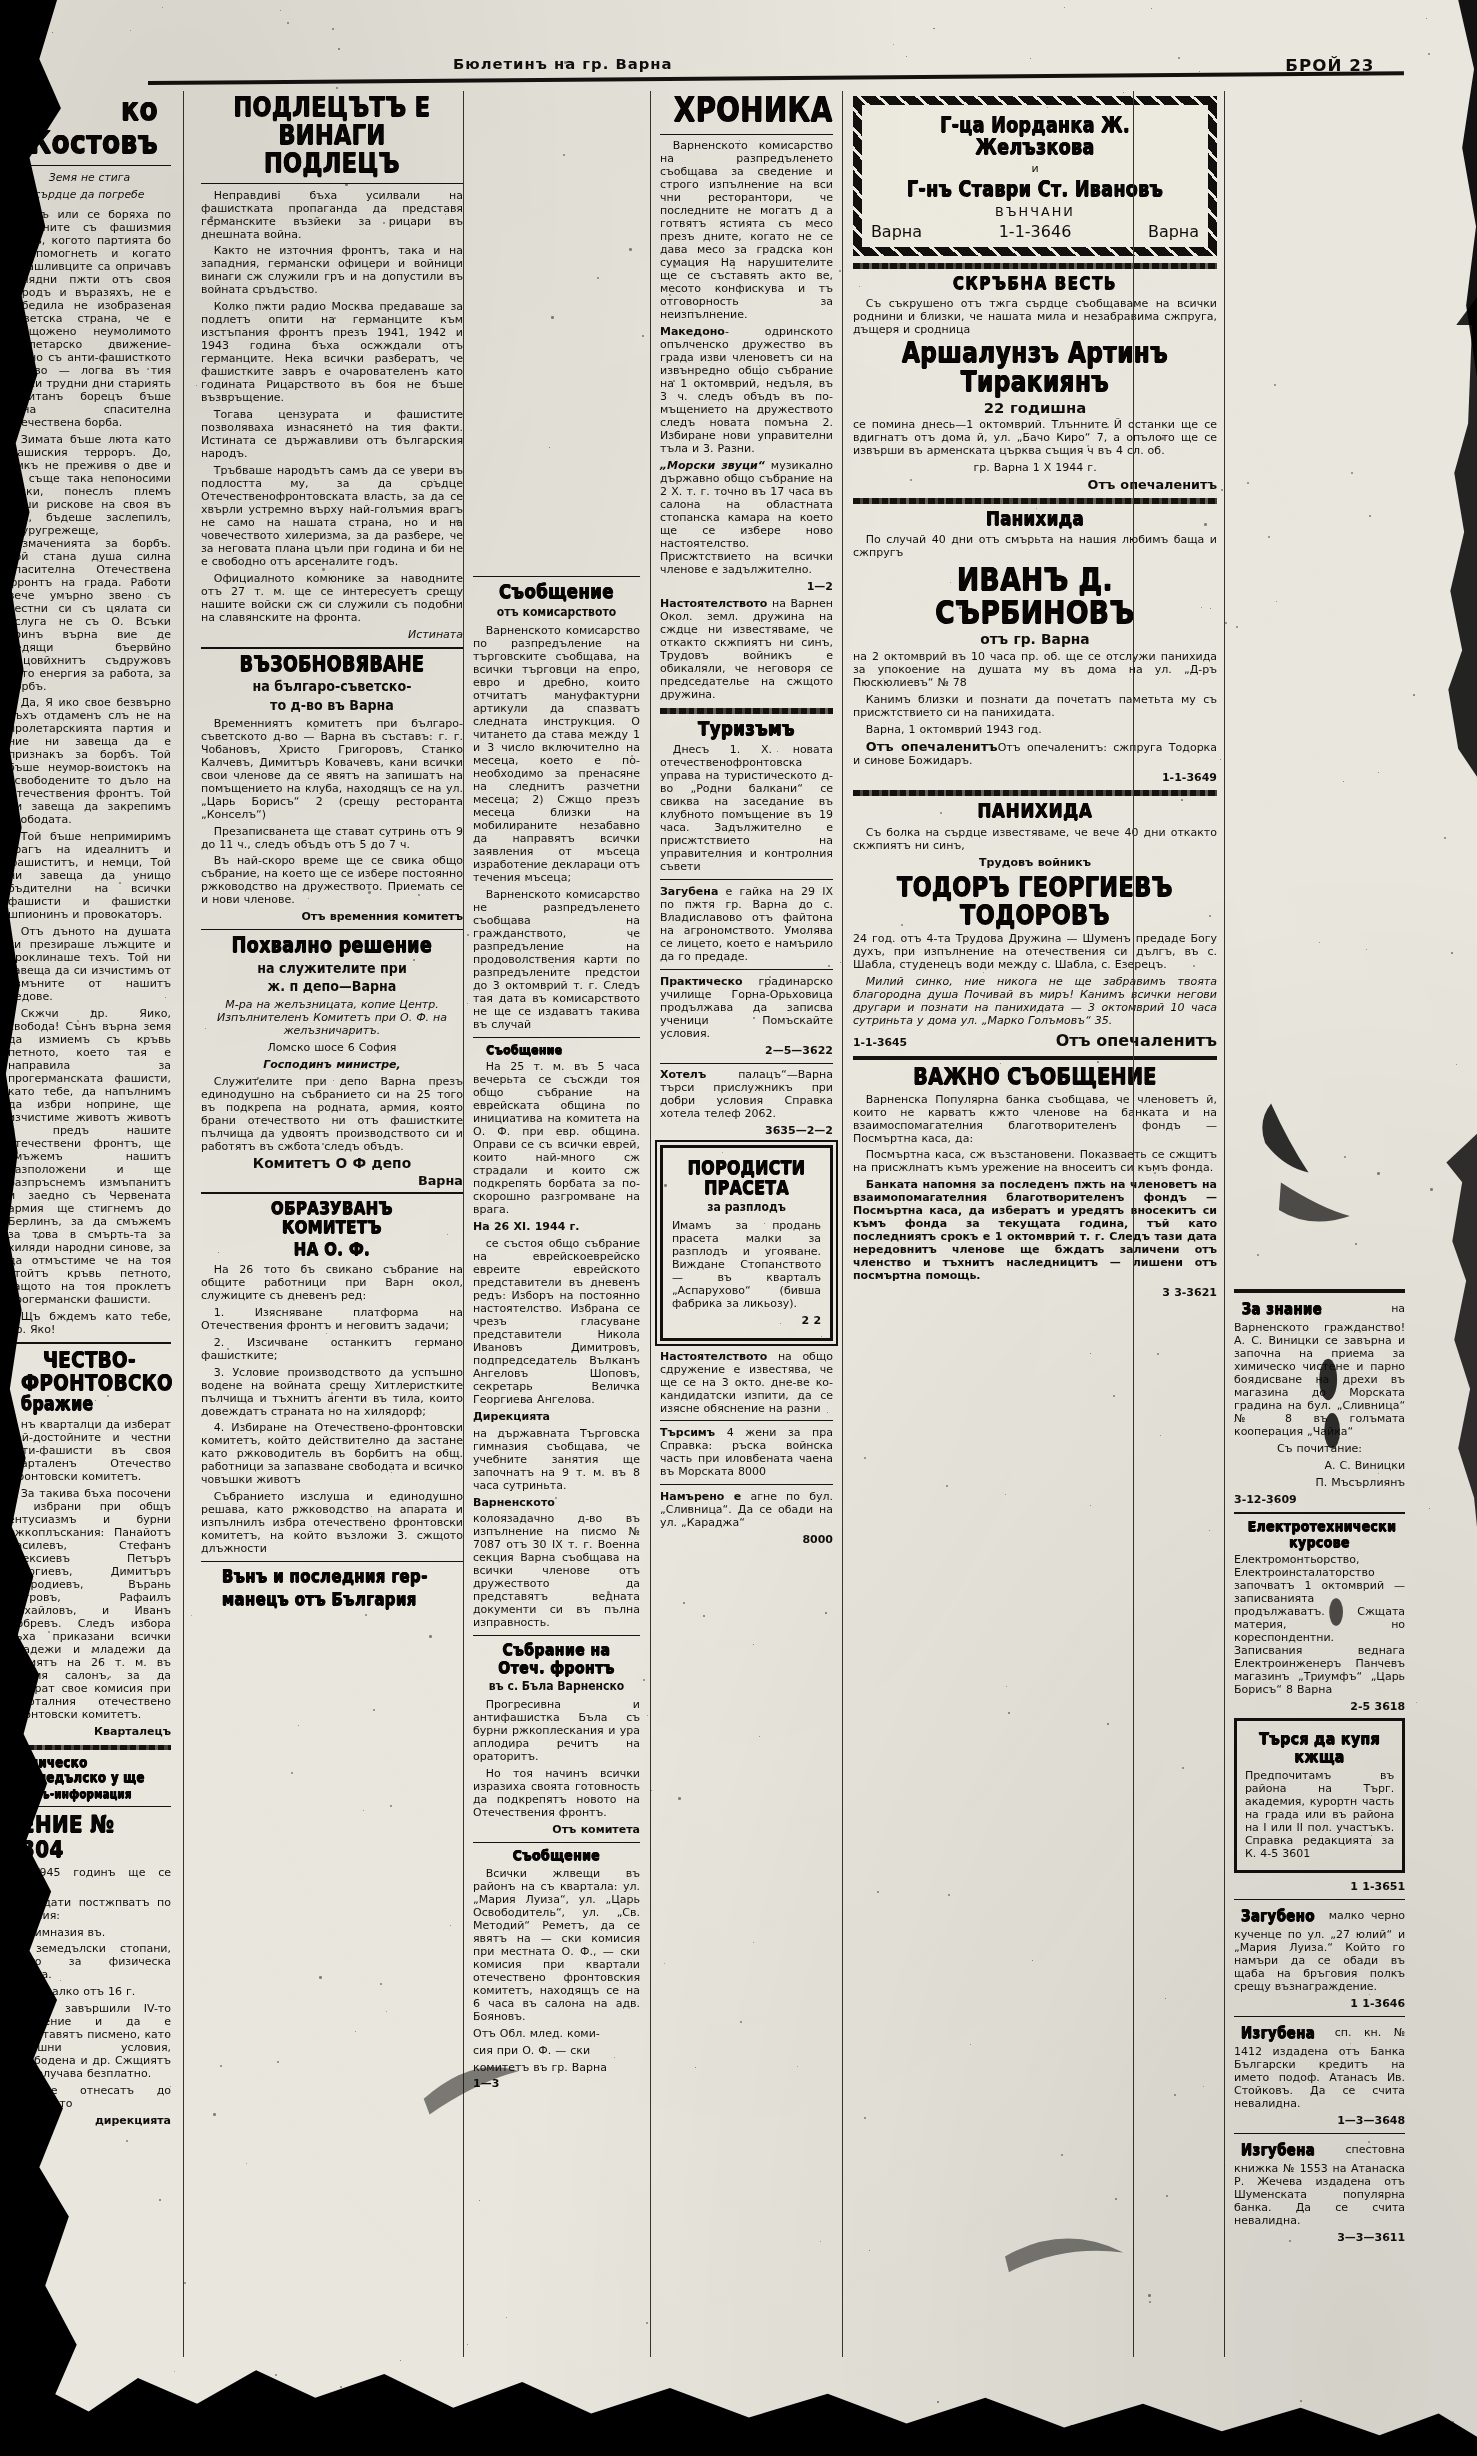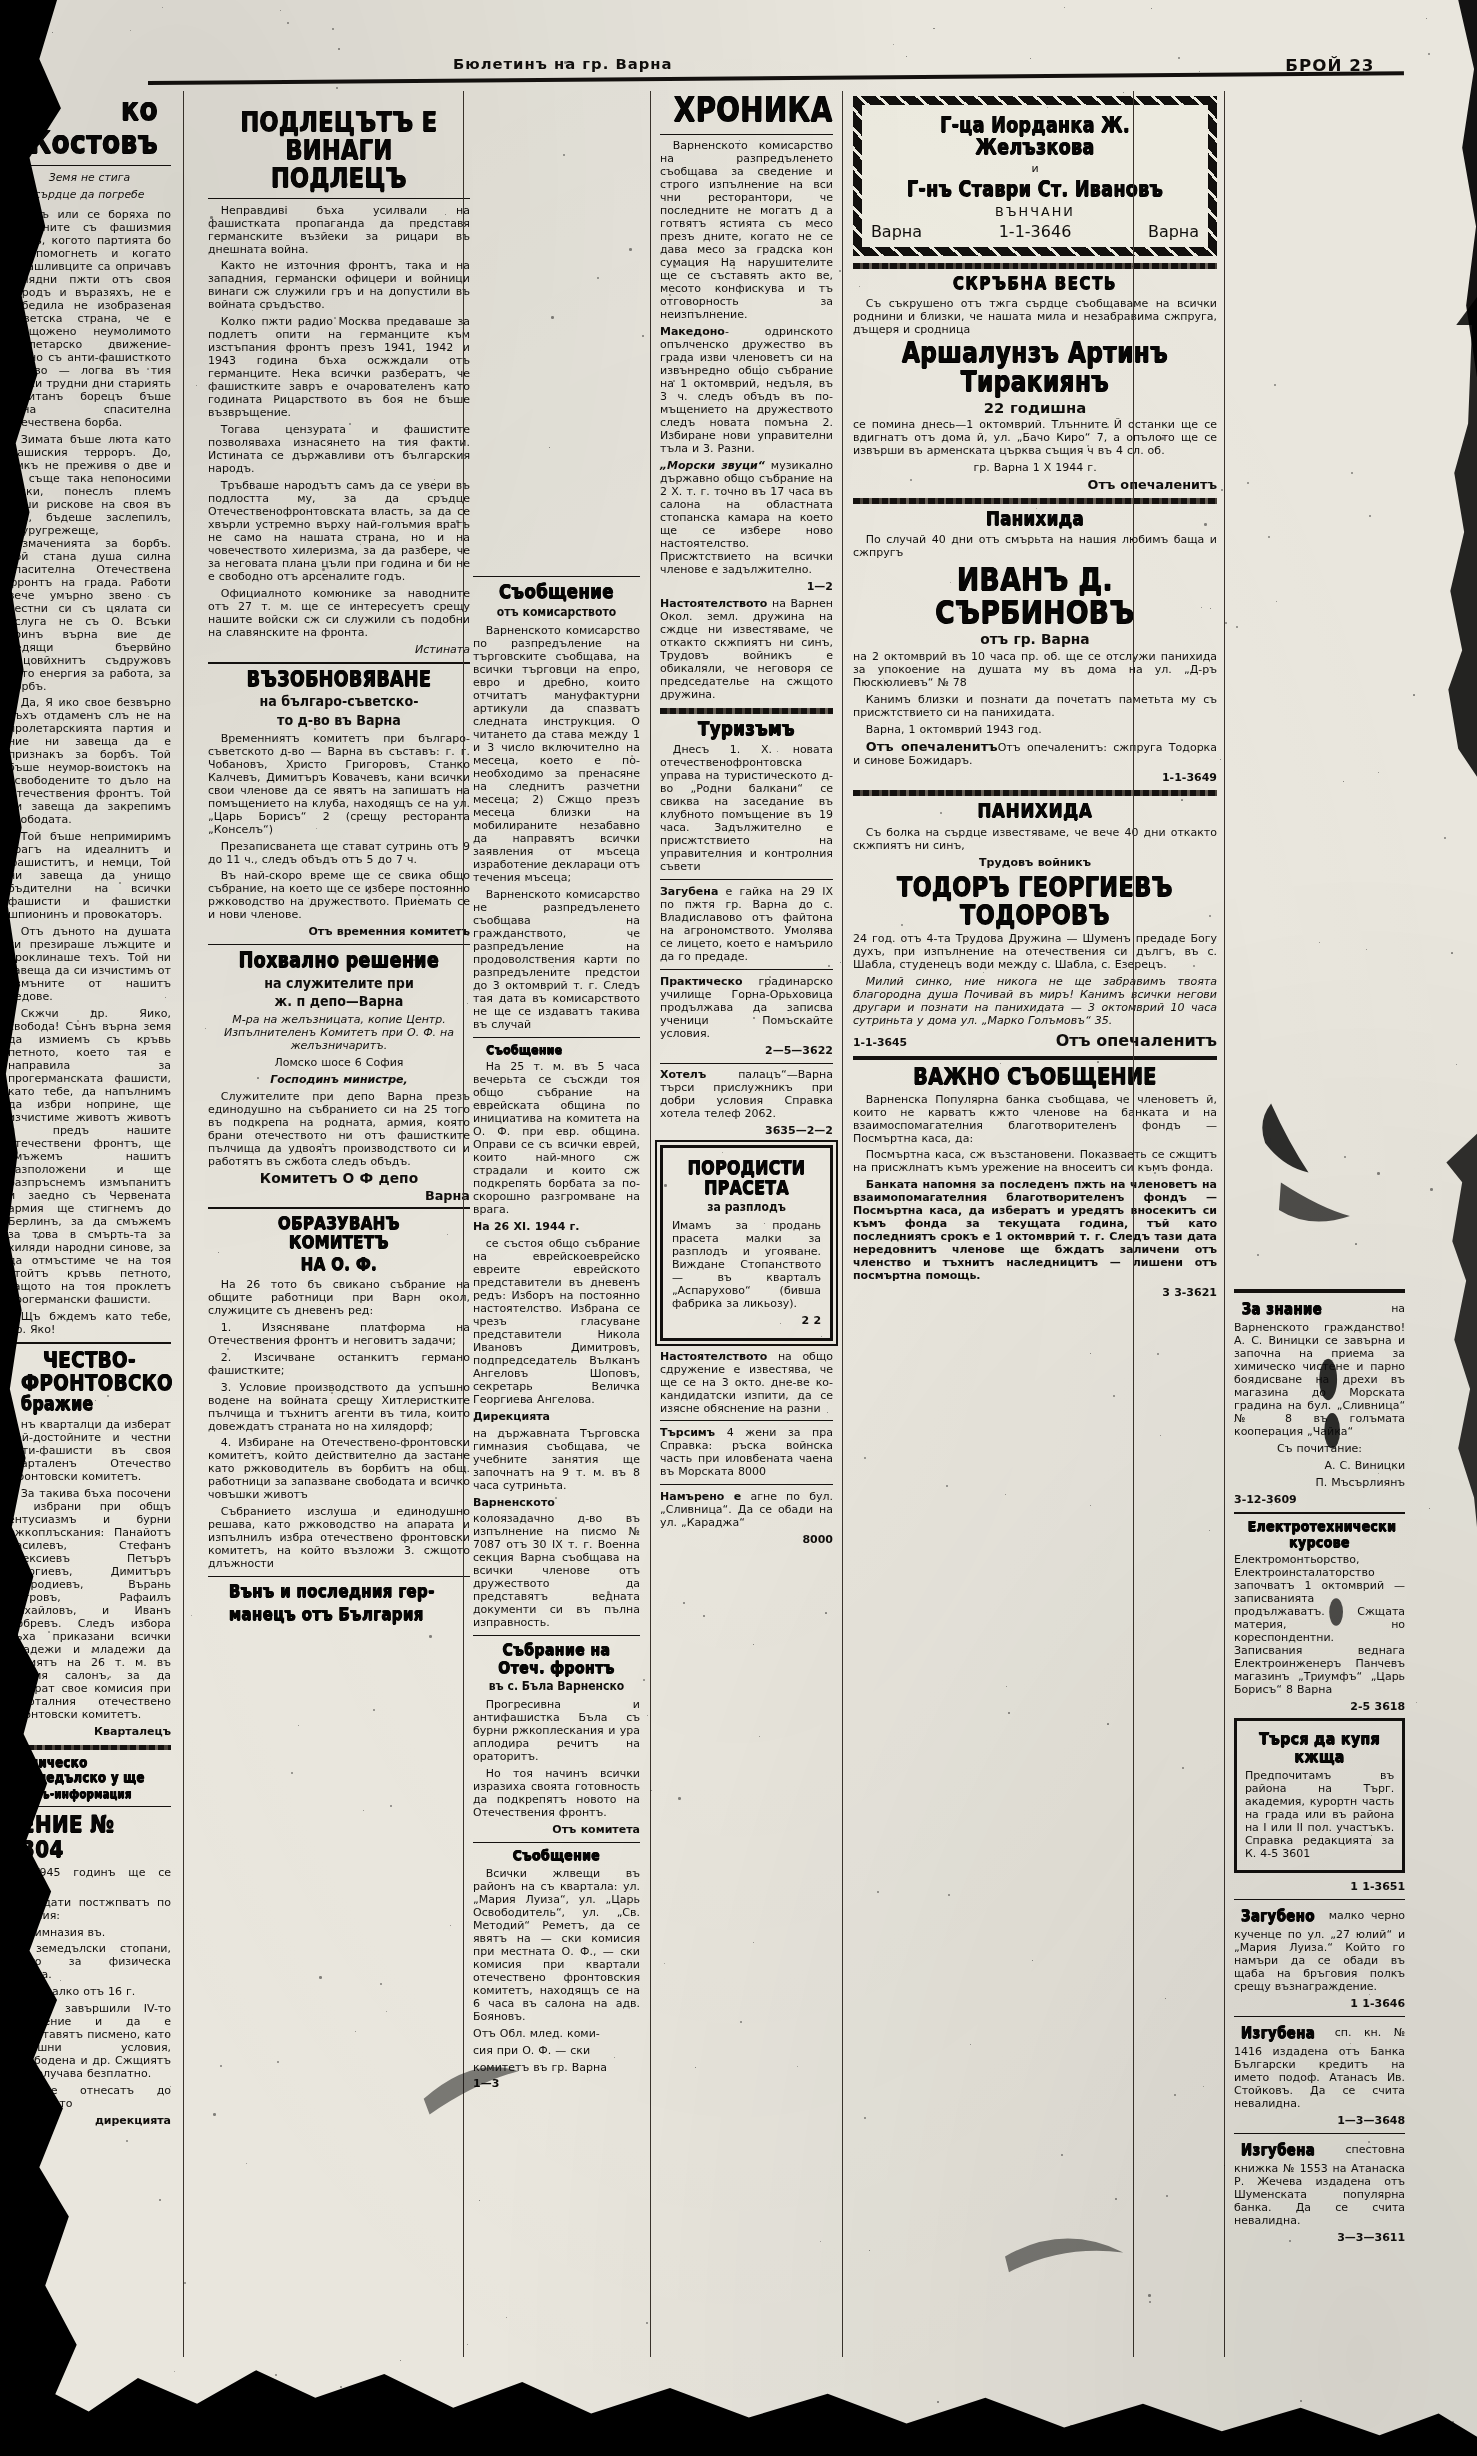--- a/index.html
+++ b/index.html
@@ -126,21 +126,21 @@
       <p class="t">1944/945 годинъ ще се 1944 г.</p>
       <p class="t">кандидати постжпватъ по следния:</p>
       <p class="t">прогимназия въ.</p>
       <p class="t">на земедълски стопани, които за физическа работа.</p>
       <p class="t">не по-малко отъ 16 г.</p>
       <p class="t">да сж завършили IV-то отдъление и да е представятъ писмено, като домашни условия, освободена и др. Сжщиятъ ще получава безплатно.</p>
       <p class="t">да се отнесатъ до училището</p>
       <p class="t rt b">дирекцията</p>
     </div>
 
-    <div class="col" style="left:208px;width:262px;margin-top:15px;">
+    <div class="col" style="left:201px;width:262px;">
       <div class="hl" style="font-size:26.6px;margin-top:2px;">ПОДЛЕЦЪТЪ Е ВИНАГИ ПОДЛЕЦЪ</div>
       <div class="hr thin"></div>
       <p class="t ind">Неправдивi бъха усилвали на фашистката пропаганда да представя германските възйеки за рицари въ днешната война.</p>
       <p class="t ind">Както не източния фронтъ, така и на западния, германски офицери и войници винаги сж служили гръ и на допустили въ войната сръдъство.</p>
       <p class="t ind">Колко пжти радио Москва предаваше за подлетъ опити на германците към изстъпания фронтъ презъ 1941, 1942 и 1943 година бъха осжждали отъ германците. Нека всички разбератъ, че фашистките завръ е очарователенъ като годината Рицарството въ боя не бъше възвръщение.</p>
       <p class="t ind">Тогава цензурата и фашистите позволяваха изнасянето на тия факти. Истината се държавливи отъ българския народъ.</p>
       <p class="t ind">Тръбваше народътъ самъ да се увери въ подлостта му, за да сръдце Отечественофронтовската власть, за да се хвърли устремно върху най-голъмия врагъ не само на нашата страна, но и на човечеството хилеризма, за да разбере, че за неговата плана цъли при година и би не е свободно отъ арсеналите годъ.</p>
       <p class="t ind">Официалното комюнике за наводните отъ 27 т. м. ще се интересуетъ срещу нашите войски сж си служили съ подобни на славянските на фронта.</p>
       <p class="t rt it">Истината</p>
 
@@ -331,21 +331,21 @@
         <p class="t">Предпочитамъ въ района на Търг. академия, курортн часть на града или въ района на I или II пол. участъкъ. Справка редакцията за К. 4-5 3601</p>
       </div>
 
       <p class="t rt refno">1 1-3651</p>
 
       <div class="hr thin"></div>
       <p class="t"><span class="hl xs" style="display:inline-block;font-size:15.8px;vertical-align:-2px;">Загубено</span> <span>малко черно кученце по ул. „27 юлий“ и „Мария Луиза.“ Който го намъри да се обади въ щаба на бръговия полкъ срещу възнаграждение.</span></p>
       <p class="t rt refno">1 1-3646</p>
 
       <div class="hr thin"></div>
-      <p class="t"><span class="hl xs" style="display:inline-block;font-size:15.8px;vertical-align:-2px;">Изгубена</span> <span>сп. кн. № 1416 издадена отъ Банка Български кредитъ на името подоф. Атанасъ Ив. Стойковъ. Да се счита невалидна.</span></p>
+      <p class="t"><span class="hl xs" style="display:inline-block;font-size:15.8px;vertical-align:-2px;">Изгубена</span> <span>сп. кн. № 1412 издадена отъ Банка Български кредитъ на името подоф. Атанасъ Ив. Стойковъ. Да се счита невалидна.</span></p>
       <p class="t rt refno">1—3—3648</p>
 
       <div class="hr thin"></div>
       <p class="t"><span class="hl xs" style="display:inline-block;font-size:15.8px;vertical-align:-2px;">Изгубена</span> <span>спестовна книжка № 1553 на Атанаска Р. Жечева издадена отъ Шуменската популярна банка. Да се счита невалидна.</span></p>
       <p class="t rt refno">3—3—3611</p>
     </div>
 
   </div>
 
   <svg class="tear-left" viewBox="0 0 120 2494" preserveAspectRatio="none">

